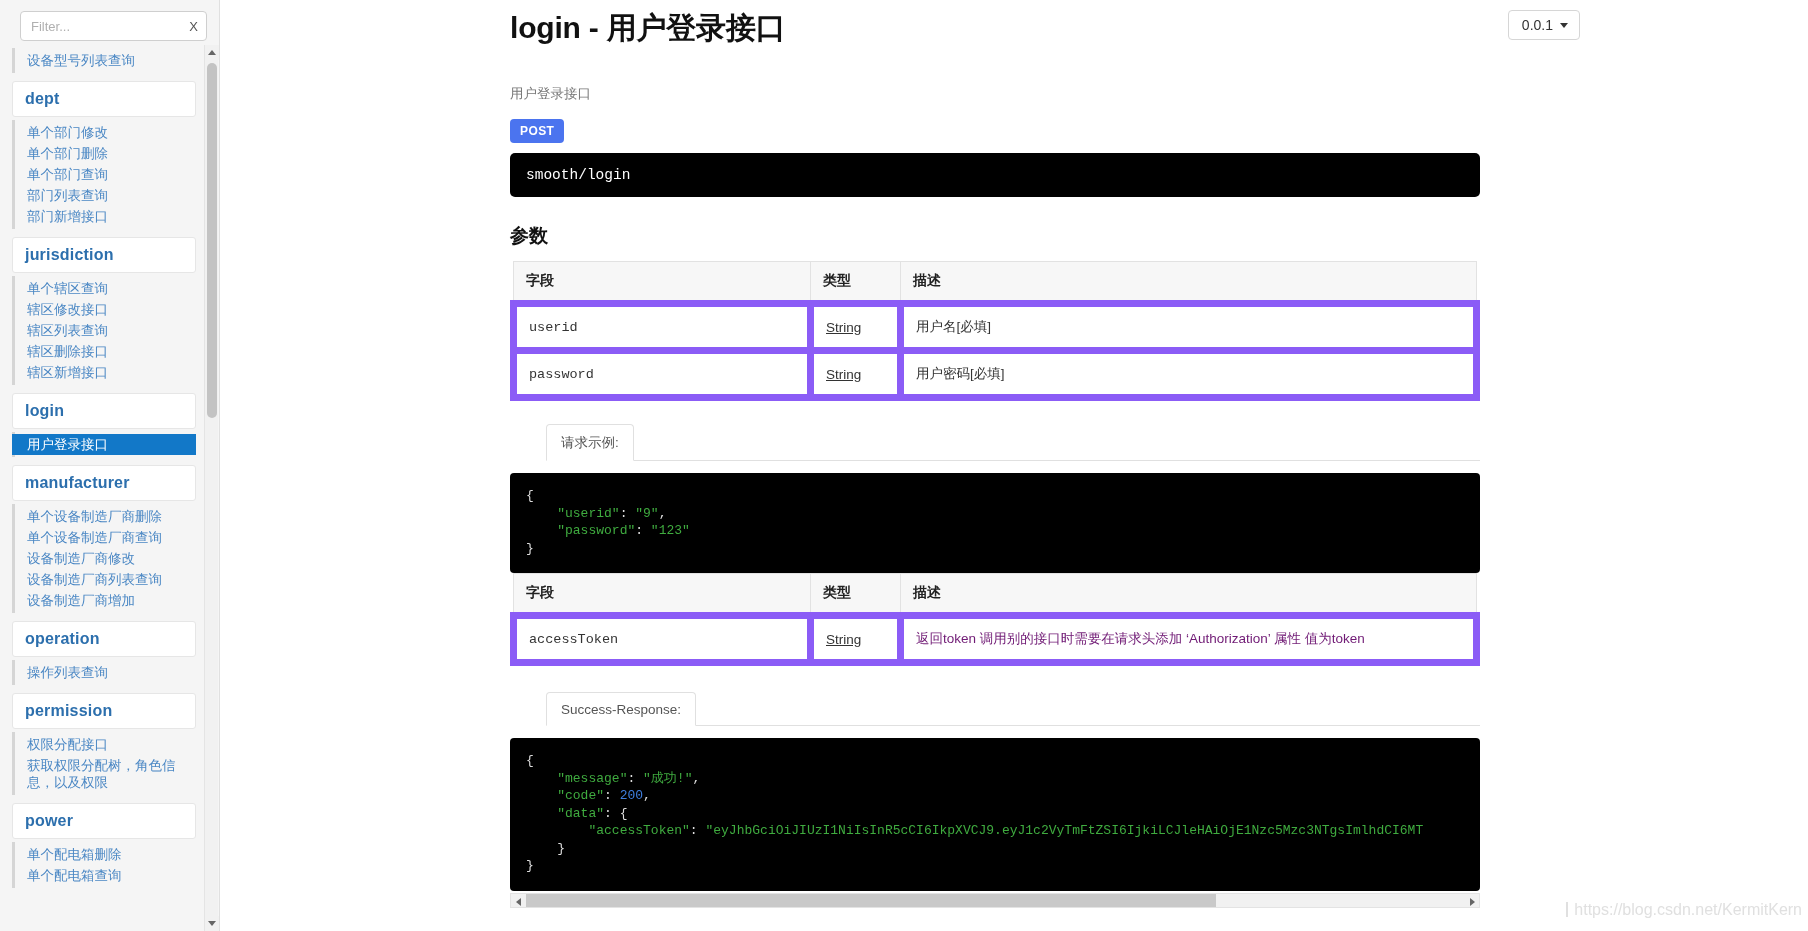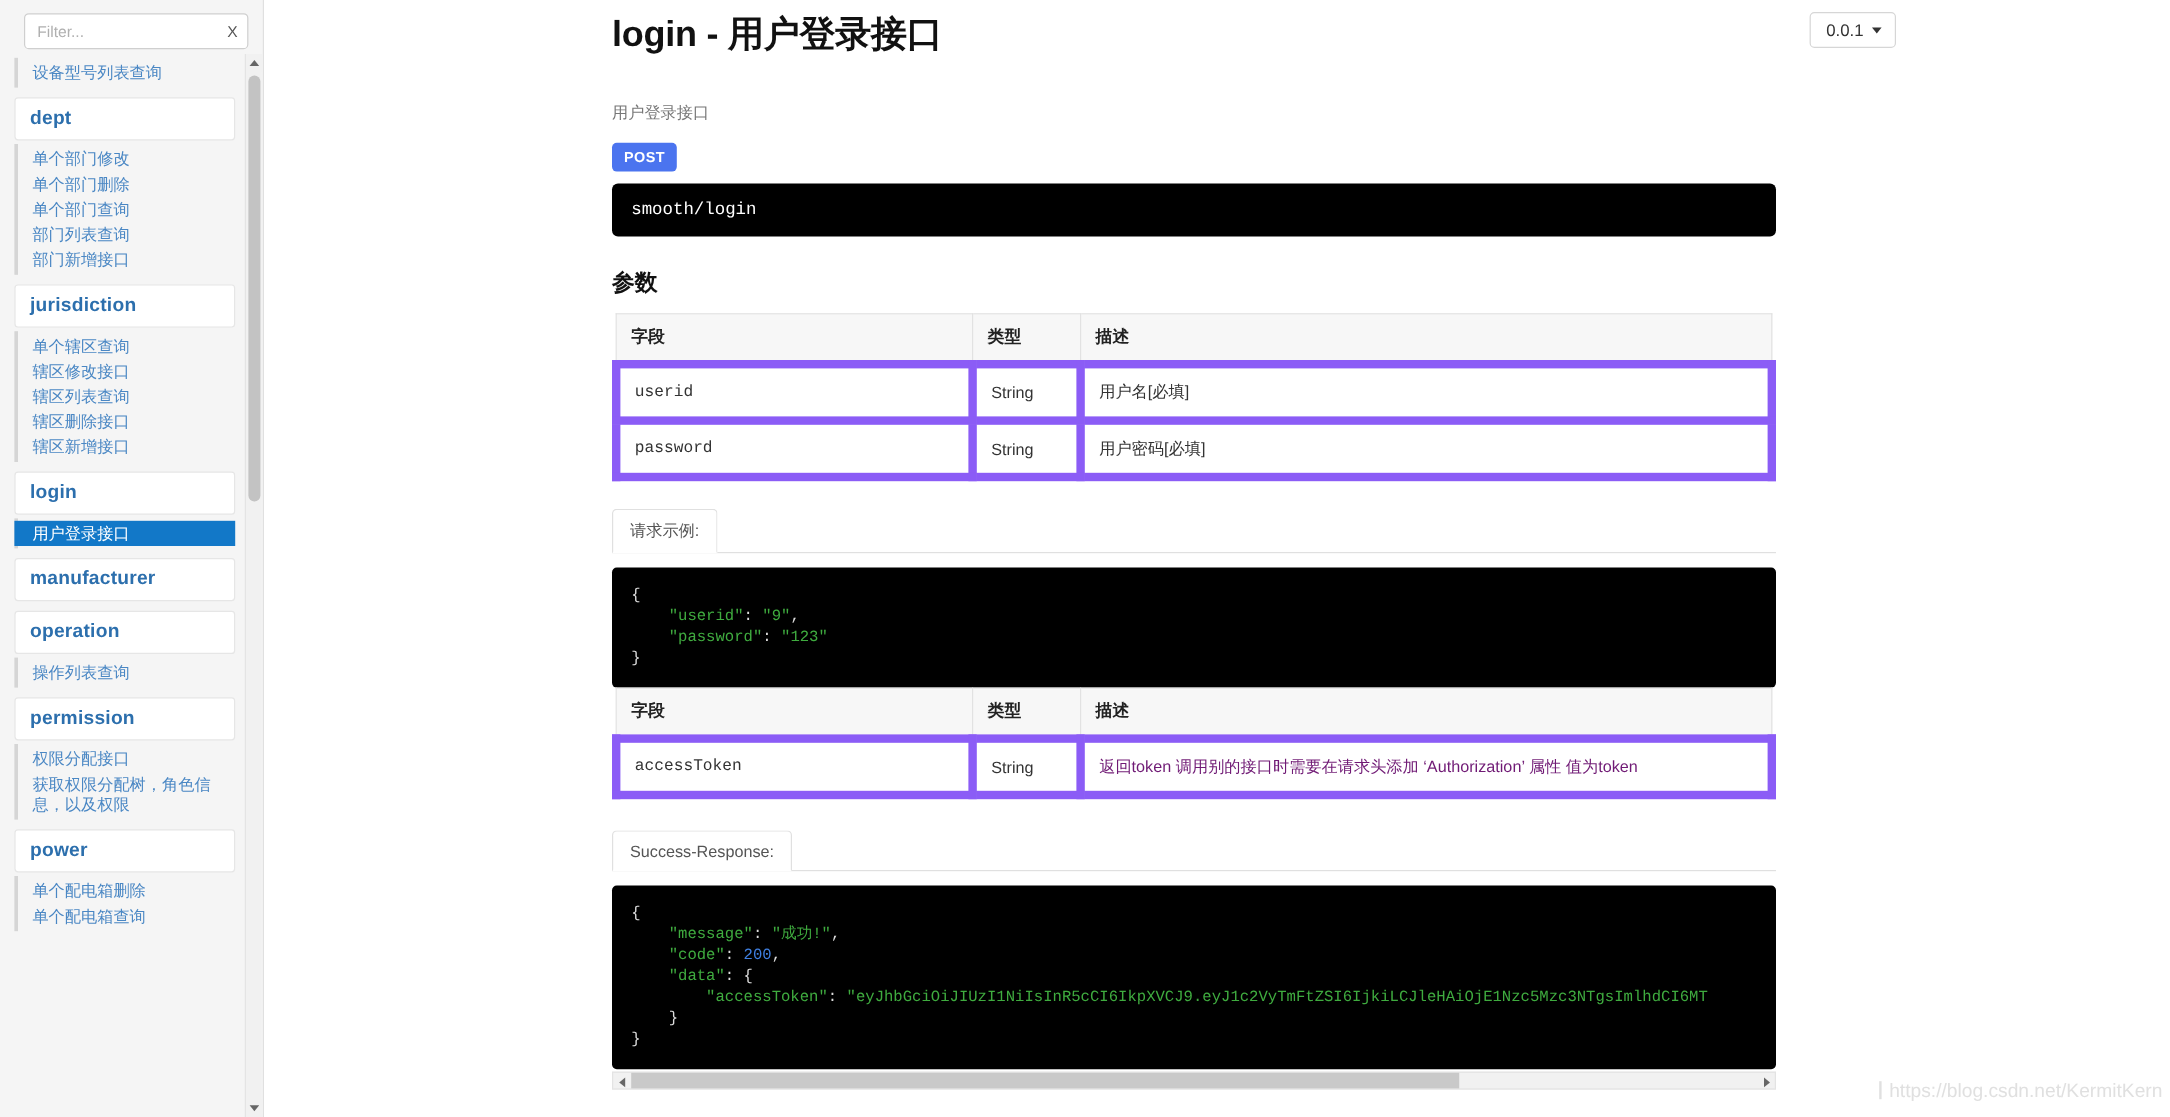--- a/index.html
+++ b/index.html
@@ -215,32 +215,33 @@
     border: 1px solid #e2e2e2;
     font-size: 14px;
   }
   table.apitbl td {
     padding: 11px 12px;
     border: 7px solid #8b5cf6;
     color: #333;
     vertical-align: middle;
   }
   td.c-field { font-family: "Liberation Mono", monospace; font-size: 13.5px; width: 297px; }
-  td.c-type  { width: 90px; }
+  td.c-type  { width: 90px; text-decoration: underline; }
   th.c-field { width: 297px; }
   th.c-type  { width: 90px; }
   td.c-desc  { color: #999; }
   td.c-desc.dark { color: #701a75; white-space: nowrap; overflow: hidden; }
 
   .tabs {
     margin-top: 24px;
     border-bottom: 1px solid #e0e0e0;
     height: 36px;
     display: flex;
     align-items: flex-end;
+    margin-left: 36px;
   }
   .tab {
     border: 1px solid #e0e0e0;
     border-bottom: 1px solid #ffffff;
     background: #ffffff;
     border-radius: 4px 4px 0 0;
     padding: 9px 14px 8px 14px;
     font-size: 13.5px;
     color: #555;
     position: relative;
@@ -337,20 +338,27 @@
             <a class="nav-link">辖区修改接口</a>
             <a class="nav-link">辖区列表查询</a>
             <a class="nav-link">辖区删除接口</a>
             <a class="nav-link">辖区新增接口</a>
           </div>
           <div class="grp-header">login</div>
           <div class="grp-items">
             <a class="nav-link active">用户登录接口</a>
           </div>
           <div class="grp-header">manufacturer</div>
+          <div class="grp-items">
+            <a class="nav-link">单个设备制造厂商删除</a>
+            <a class="nav-link">单个设备制造厂商查询</a>
+            <a class="nav-link">设备制造厂商修改</a>
+            <a class="nav-link">设备制造厂商列表查询</a>
+            <a class="nav-link">设备制造厂商增加</a>
+          </div>
           <div class="grp-header">operation</div>
           <div class="grp-items">
             <a class="nav-link">操作列表查询</a>
           </div>
           <div class="grp-header">permission</div>
           <div class="grp-items">
             <a class="nav-link">权限分配接口</a>
             <a class="nav-link">获取权限分配树，角色信息，以及权限</a>
           </div>
           <div class="grp-header">power</div>

